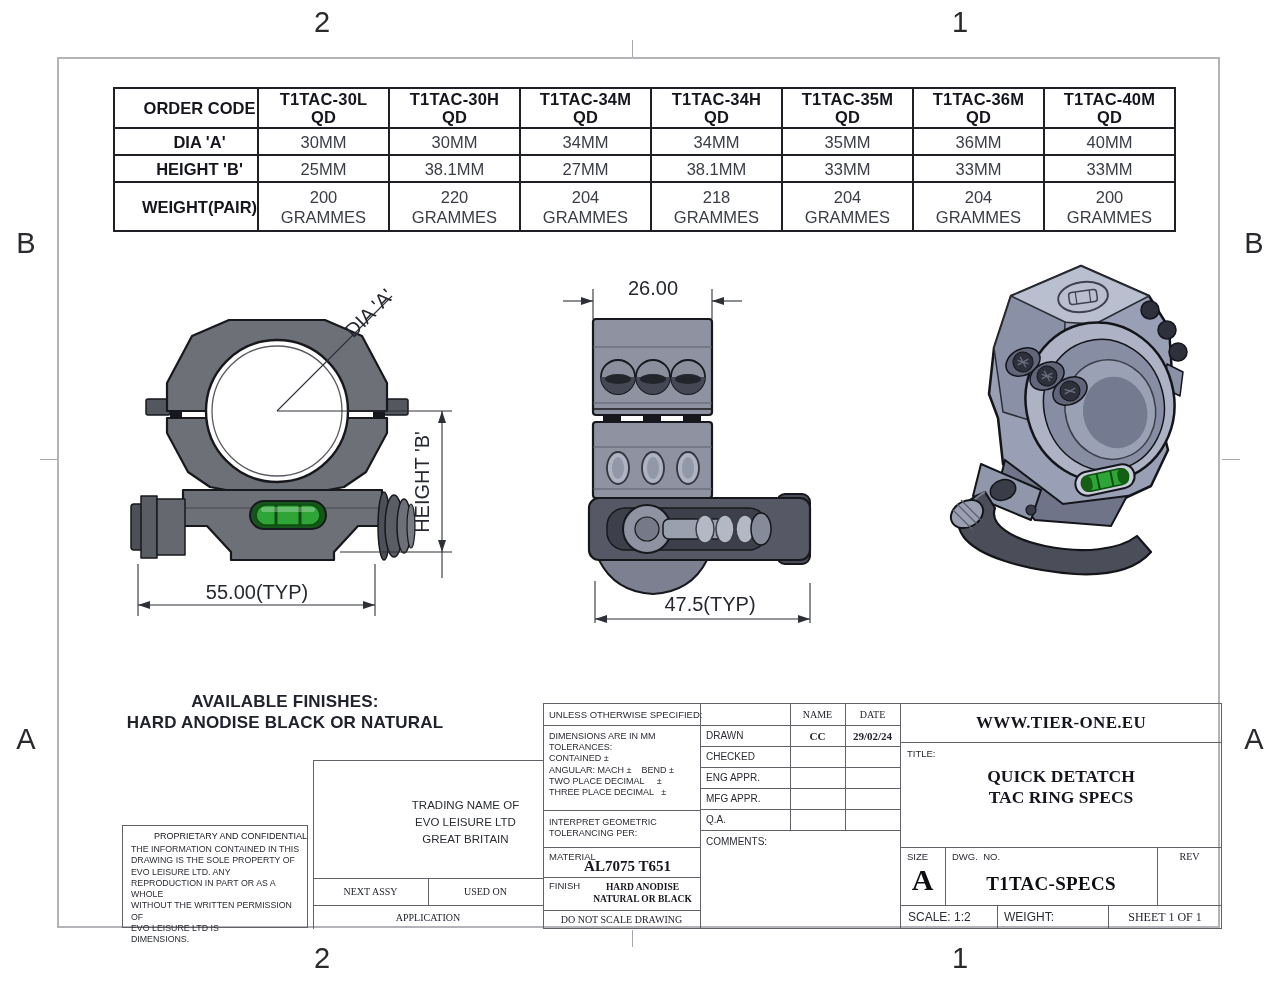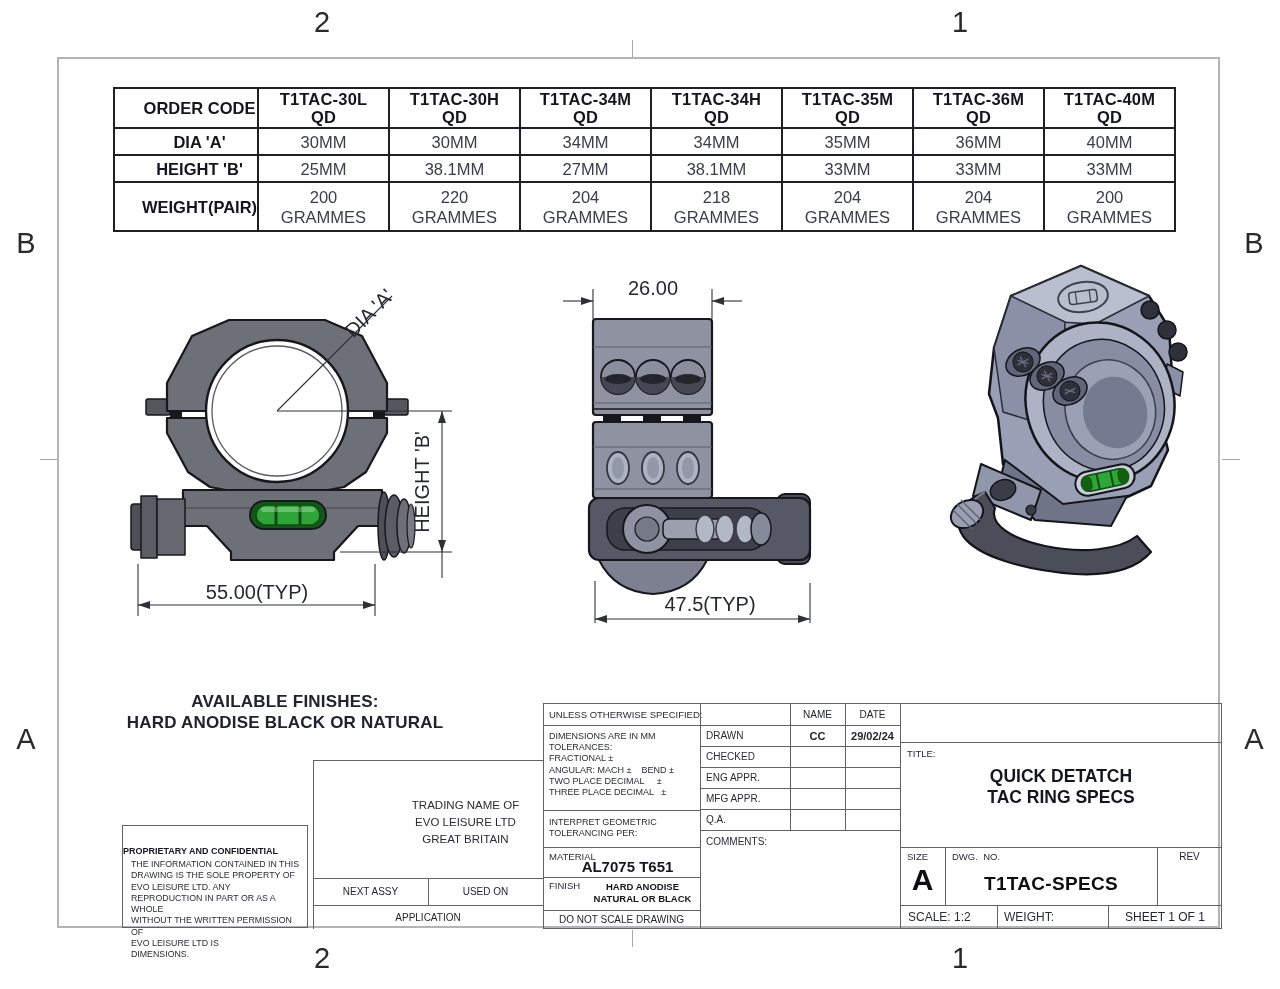--- a/index.html
+++ b/index.html
@@ -22,21 +22,21 @@
   .cell.val span{display:block;line-height:20px;}
   
   #finishes{left:100px;top:691px;width:370px;text-align:center;font-weight:bold;
             font-size:17px;line-height:21px;color:#20222c;letter-spacing:.2px;}
   
   .tbl-line{background:#606268;}
   .tbx{box-sizing:border-box;}
   .lab{font-size:9.5px;color:#2a2c33;}
   .tol{font-size:9px;line-height:11.2px;color:#2a2c33;white-space:pre;}
   .apr{font-size:10px;color:#2a2c33;display:flex;align-items:center;}
-  .ctr{display:flex;align-items:center;justify-content:center;text-align:left;}
+  .ctr{display:flex;align-items:center;justify-content:center;text-align:left;font-family:Liberation Serif, serif;}
   svg text{font-family:"Liberation Sans",sans-serif;fill:#26282f;}
 </style>
 </head>
 <body>
 
 <div id="sheet">
 
   <div class="abs zone" style="left:300px;top:5px;">2</div>
   <div class="abs zone" style="left:938px;top:5px;">1</div>
   <div class="abs zone" style="left:300px;top:941px;">2</div>
@@ -347,21 +347,21 @@
   <div class="abs tbl-line" style="left:900px;top:905px;width:322px;height:1.2px;"></div>
   <div class="abs tbl-line" style="left:945px;top:847px;width:1.2px;height:58px;"></div>
   <div class="abs tbl-line" style="left:1157px;top:847px;width:1.2px;height:58px;"></div>
   <div class="abs tbl-line" style="left:997px;top:905px;width:1.2px;height:24px;"></div>
   <div class="abs tbl-line" style="left:1108px;top:905px;width:1.2px;height:24px;"></div>
 
   <div class="abs lab" style="left:549px;top:709px;">UNLESS OTHERWISE SPECIFIED:</div>
   <div class="abs" style="left:549px;top:731px;">
     <div class="tol">DIMENSIONS ARE IN MM</div>
     <div class="tol">TOLERANCES:</div>
-    <div class="tol">FRACTIONAL ±</div>
+    <div class="tol">CONTAINED ±</div>
     <div class="tol">ANGULAR: MACH ±    BEND ±</div>
     <div class="tol">TWO PLACE DECIMAL     ±</div>
     <div class="tol">THREE PLACE DECIMAL   ±</div>
   </div>
   <div class="abs tol" style="left:549px;top:817px;white-space:pre-line;">INTERPRET GEOMETRIC
 TOLERANCING PER:</div>
   <div class="abs lab" style="left:549px;top:851px;">MATERIAL</div>
   <div class="abs ctr" style="left:555px;top:857px;width:145px;height:18px;font-weight:bold;font-size:15px;color:#15161d;">AL7075 T651</div>
   <div class="abs lab" style="left:549px;top:880px;">FINISH</div>
   <div class="abs ctr" style="left:585px;top:881px;width:115px;height:11px;font-weight:bold;font-size:9.5px;color:#15161d;">HARD ANODISE</div>
@@ -372,20 +372,21 @@
   <div class="abs ctr" style="left:845px;top:703px;width:55px;height:22px;font-size:10px;">DATE</div>
   <div class="abs apr" style="left:706px;top:725px;width:84px;height:21px;">DRAWN</div>
   <div class="abs ctr" style="left:790px;top:725px;width:55px;height:21px;font-weight:bold;font-size:11px;">CC</div>
   <div class="abs ctr" style="left:845px;top:725px;width:55px;height:21px;font-weight:bold;font-size:11px;">29/02/24</div>
   <div class="abs apr" style="left:706px;top:746px;width:84px;height:21px;">CHECKED</div>
   <div class="abs apr" style="left:706px;top:767px;width:84px;height:21px;">ENG APPR.</div>
   <div class="abs apr" style="left:706px;top:788px;width:84px;height:21px;text-align:right;">MFG APPR.</div>
   <div class="abs apr" style="left:706px;top:809px;width:84px;height:21px;">Q.A.</div>
   <div class="abs lab" style="left:706px;top:836px;font-size:10px;">COMMENTS:</div>
 
+  <div class="abs ctr" style="left:900px;top:703px;width:322px;height:39px;font-weight:bold;font-size:17px;color:#15161d;letter-spacing:.3px;">WWW.TIER-ONE.EU</div>
   <div class="abs lab" style="left:907px;top:748px;">TITLE:</div>
   <div class="abs ctr" style="left:900px;top:766px;width:322px;height:21px;font-weight:bold;font-size:17.5px;color:#15161d;">QUICK DETATCH</div>
   <div class="abs ctr" style="left:900px;top:787px;width:322px;height:21px;font-weight:bold;font-size:17.5px;color:#15161d;">TAC RING SPECS</div>
   <div class="abs lab" style="left:907px;top:851px;">SIZE</div>
   <div class="abs ctr" style="left:900px;top:862px;width:45px;height:36px;font-weight:bold;font-size:30px;color:#0d0e12;">A</div>
   <div class="abs lab" style="left:952px;top:851px;white-space:pre;">DWG.  NO.</div>
   <div class="abs ctr" style="left:945px;top:870px;width:212px;height:28px;font-weight:bold;font-size:19px;color:#0d0e12;letter-spacing:.3px;">T1TAC-SPECS</div>
   <div class="abs ctr" style="left:1157px;top:847px;width:65px;height:18px;font-size:10px;">REV</div>
   <div class="abs apr" style="left:908px;top:905px;width:88px;height:24px;font-size:12px;">SCALE: 1:2</div>
   <div class="abs apr" style="left:1004px;top:905px;width:100px;height:24px;font-size:12px;">WEIGHT:</div>
@@ -398,21 +399,21 @@
   <div class="abs" style="left:388px;top:797px;width:155px;text-align:center;font-size:11.5px;line-height:17px;color:#2a2c33;">
     <div>TRADING NAME OF</div>
     <div>EVO LEISURE LTD</div>
     <div>GREAT BRITAIN</div>
   </div>
   <div class="abs ctr" style="left:313px;top:878px;width:115px;height:27px;font-size:10px;">NEXT ASSY</div>
   <div class="abs ctr" style="left:428px;top:878px;width:115px;height:27px;font-size:10px;">USED ON</div>
   <div class="abs ctr" style="left:313px;top:905px;width:230px;height:24px;font-size:10px;">APPLICATION</div>
 
   <div class="abs tbx" style="left:122px;top:825px;width:186px;height:103px;border:1.2px solid #606268;">
-    <div style="text-align:left;font-weight:bold;font-size:9px;color:#15161d;margin-top:20px;">PROPRIETARY AND CONFIDENTIAL</div>
+    <div style="text-align:right;font-weight:normal;font-size:9px;color:#15161d;margin-top:5px;">PROPRIETARY AND CONFIDENTIAL</div>
     <div style="font-size:8.8px;line-height:11.3px;color:#2a2c33;margin:3px 6px 0 8px;white-space:pre-line;">THE INFORMATION CONTAINED IN THIS
 DRAWING IS THE SOLE PROPERTY OF
 EVO LEISURE LTD.  ANY
 REPRODUCTION IN PART OR AS A WHOLE
 WITHOUT THE WRITTEN PERMISSION OF
 EVO LEISURE LTD IS
 DIMENSIONS.</div>
   </div>
 
 </div>

